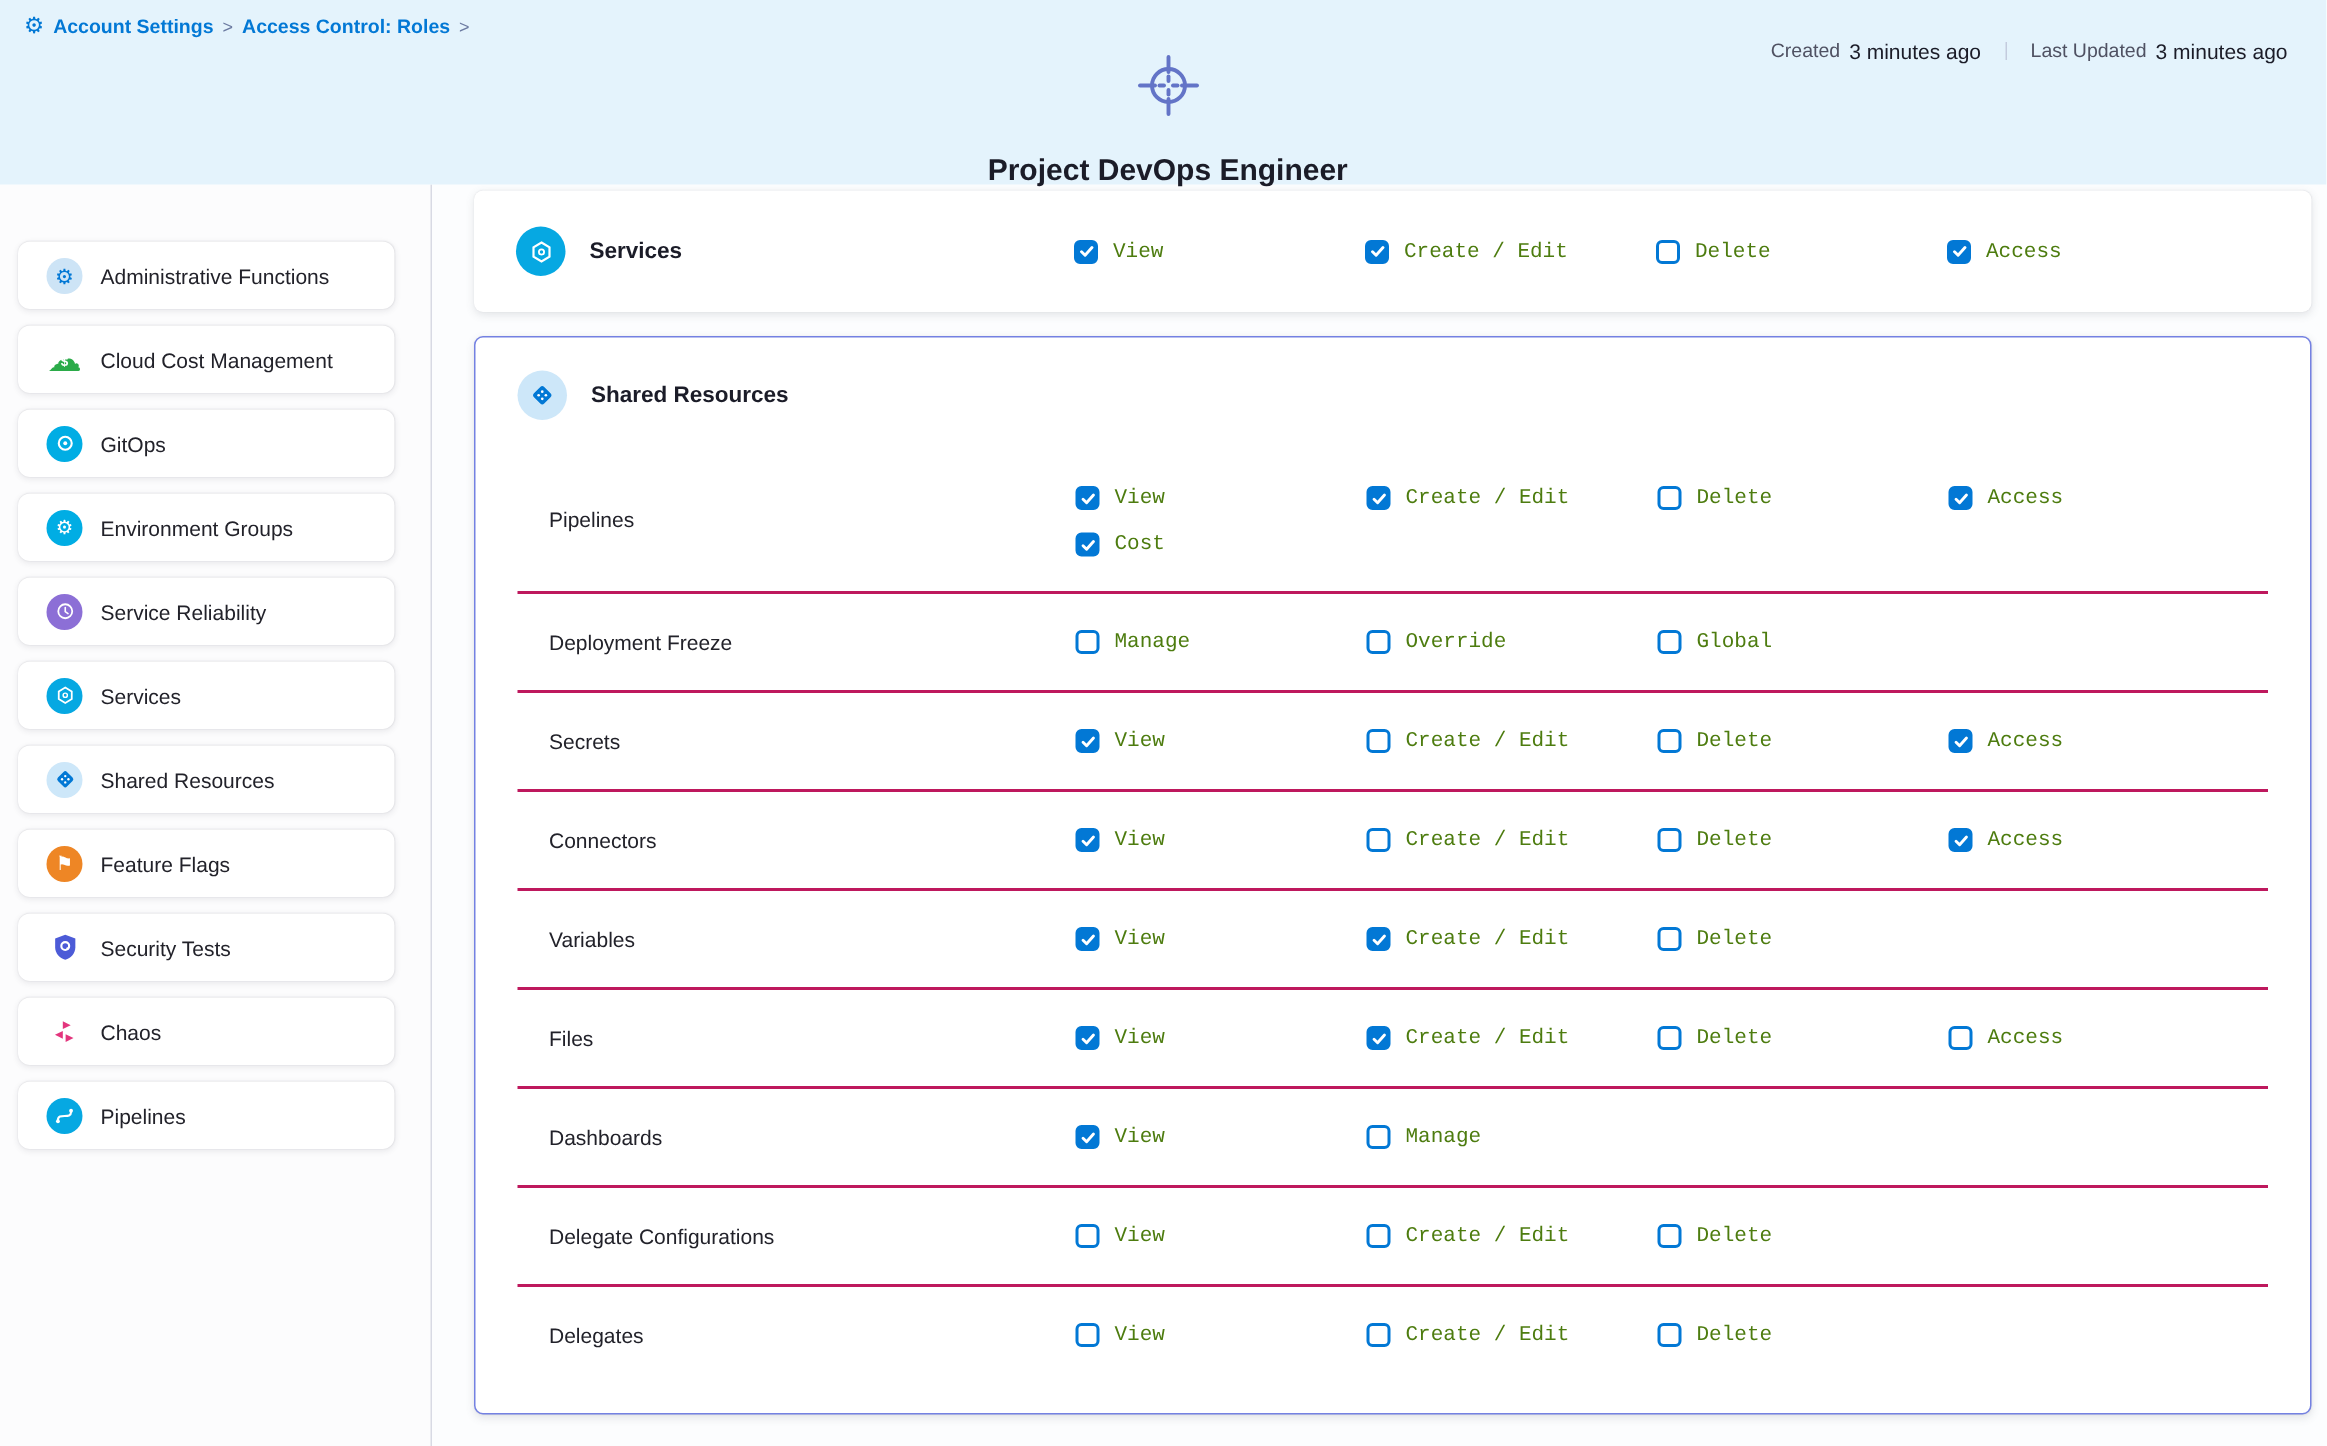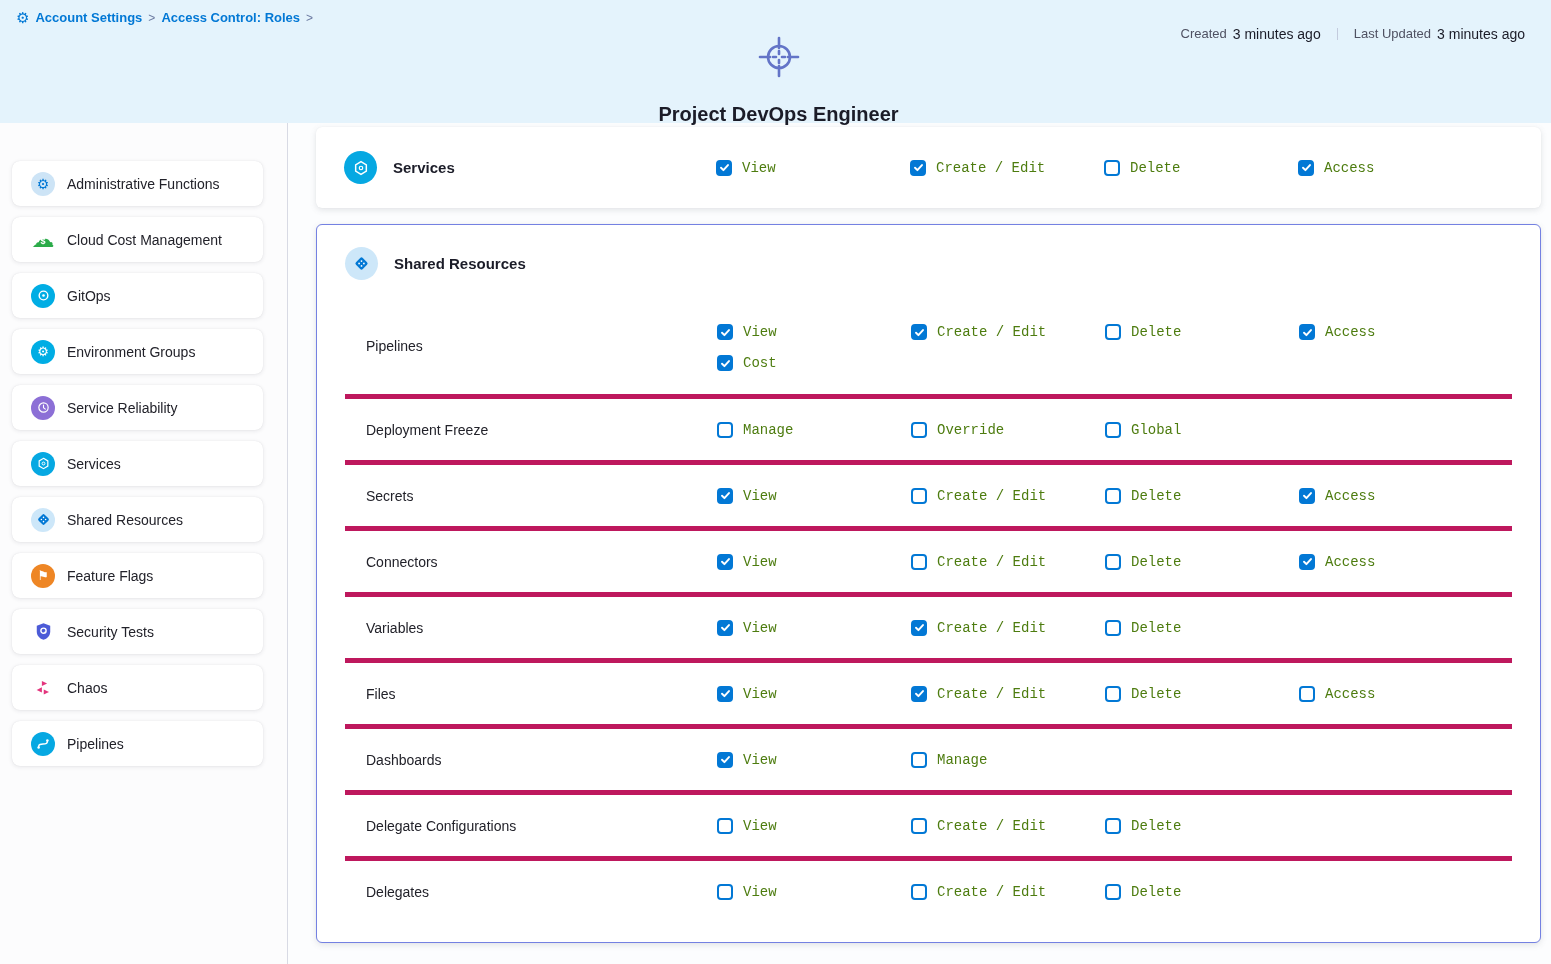--- a/index.html
+++ b/index.html
@@ -45,21 +45,21 @@
   .services-card { padding:24px 28px; margin-bottom:16px; }
   .perm-grid { display:grid; grid-template-columns:372px 194px 194px 194px 1fr; align-items:center; }
   .card-head-cell { display:flex; align-items:center; gap:16px; }
   .big-icon { width:33px; height:33px; border-radius:50%; display:flex; align-items:center; justify-content:center; flex-shrink:0; }
   .card-title { font-size:15px; font-weight:700; color:#1b1c28; }
 
   .shared-card { border:1px solid #7481e2; padding:22px 28px 20px 28px; min-height:718px; }
   .shared-head { display:flex; align-items:center; gap:16px; padding-bottom:18px; }
 
   .perm-row { display:grid; grid-template-columns:372px 194px 194px 194px 1fr; align-items:center; min-height:66px; }
-  .perm-row + .perm-row { border-top:5px solid #be185d; }
+  .perm-row + .perm-row { border-top:2px solid #be185d; }
   .perm-row.tall { min-height:96px; align-items:start; }
   .perm-row.tall .perm-cell { padding-top:26px; }
   .perm-row.tall .row-label { align-self:center; padding-top:0; }
   .row-label { font-size:14px; color:#22222a; padding-left:21px; }
   .perm-cell { display:flex; flex-direction:column; gap:15px; }
   .perm { display:flex; align-items:center; gap:10px; cursor:pointer; }
   .cb { width:16px; height:16px; border-radius:4px; flex-shrink:0;
     display:flex; align-items:center; justify-content:center; background:#fff;
     border:2px solid #0278d5; }
   .cb.checked { background:#0278d5; border-color:#0278d5; }

